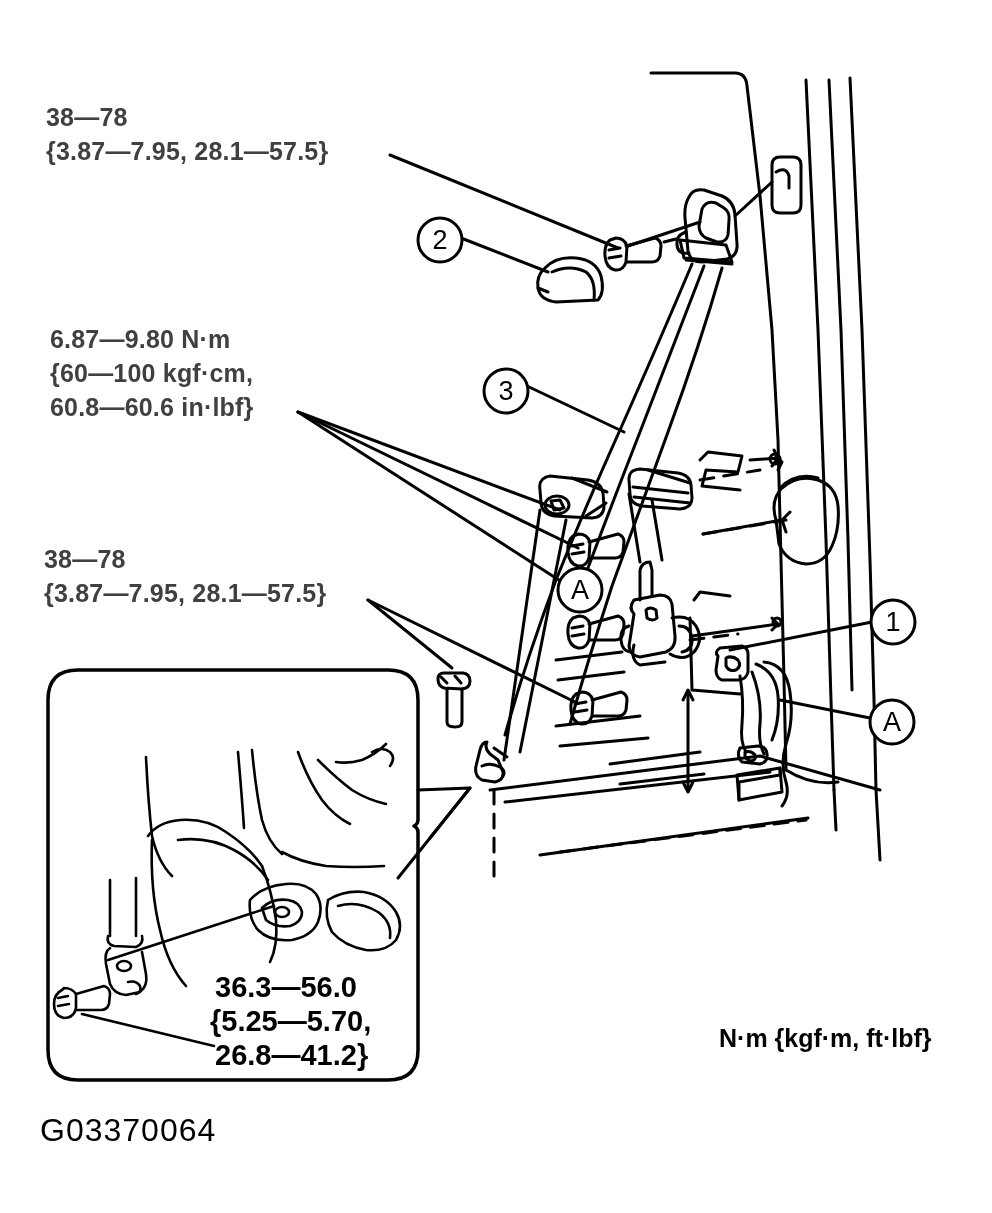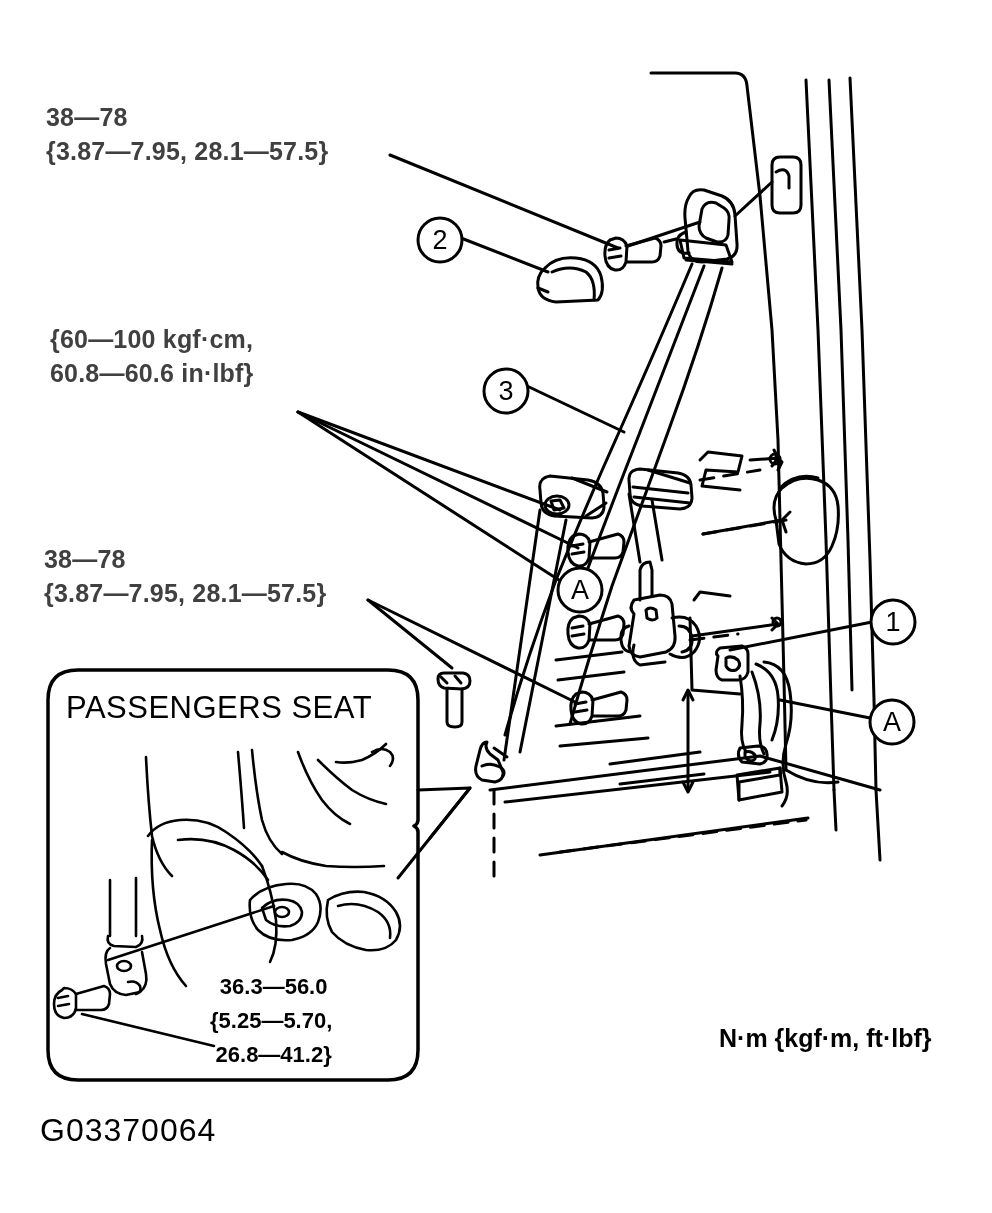--- a/index.html
+++ b/index.html
@@ -39,21 +39,21 @@
     font-weight:normal;font-size:32px;letter-spacing:1px;white-space:nowrap;
   }
   #inset-title{
     position:absolute;left:66px;top:690px;
     font-family:"Liberation Sans",sans-serif;
     font-weight:normal;font-size:31px;letter-spacing:0.5px;white-space:nowrap;
   }
   #inset-torque{
     position:absolute;left:215px;top:970px;
     font-family:"Liberation Sans",sans-serif;
-    font-weight:bold;font-size:22px;line-height:34px;white-space:nowrap;text-align:center;
+    font-weight:bold;font-size:29px;line-height:34px;white-space:nowrap;
   }
   #inset-torque div:nth-child(2){margin-left:-5px;}
   #inset-torque div:nth-child(3){}
 
   .callout-label{
     position:absolute;
     font-family:"Liberation Sans",sans-serif;
     font-size:27px;
     text-align:center;
     width:44px;height:44px;
@@ -286,30 +286,30 @@
   <div class="callout-label" style="left:558px;top:568px;">A</div>
   <div class="callout-label" style="left:871px;top:600px;">1</div>
   <div class="callout-label" style="left:870px;top:700px;">A</div>
 
   <div class="torque-text" id="tq-top">
     <div>38—78</div>
     <div>{3.87—7.95, 28.1—57.5}</div>
   </div>
 
   <div class="torque-text" id="tq-mid">
+    <div>6.87—9.80 N·m</div>
     <div>{60—100 kgf·cm,</div>
     <div>60.8—60.6 in·lbf}</div>
   </div>
 
   <div class="torque-text" id="tq-low">
     <div>38—78</div>
     <div>{3.87—7.95, 28.1—57.5}</div>
   </div>
 
-  <div id="inset-title">PASSENGERS SEAT</div>
 
   <div id="inset-torque">
     <div>36.3—56.0</div>
     <div>{5.25—5.70,</div>
     <div>26.8—41.2}</div>
   </div>
 
   <div id="unit-legend">N·m {kgf·m, ft·lbf}</div>
   <div id="figure-id">G03370064</div>
 

